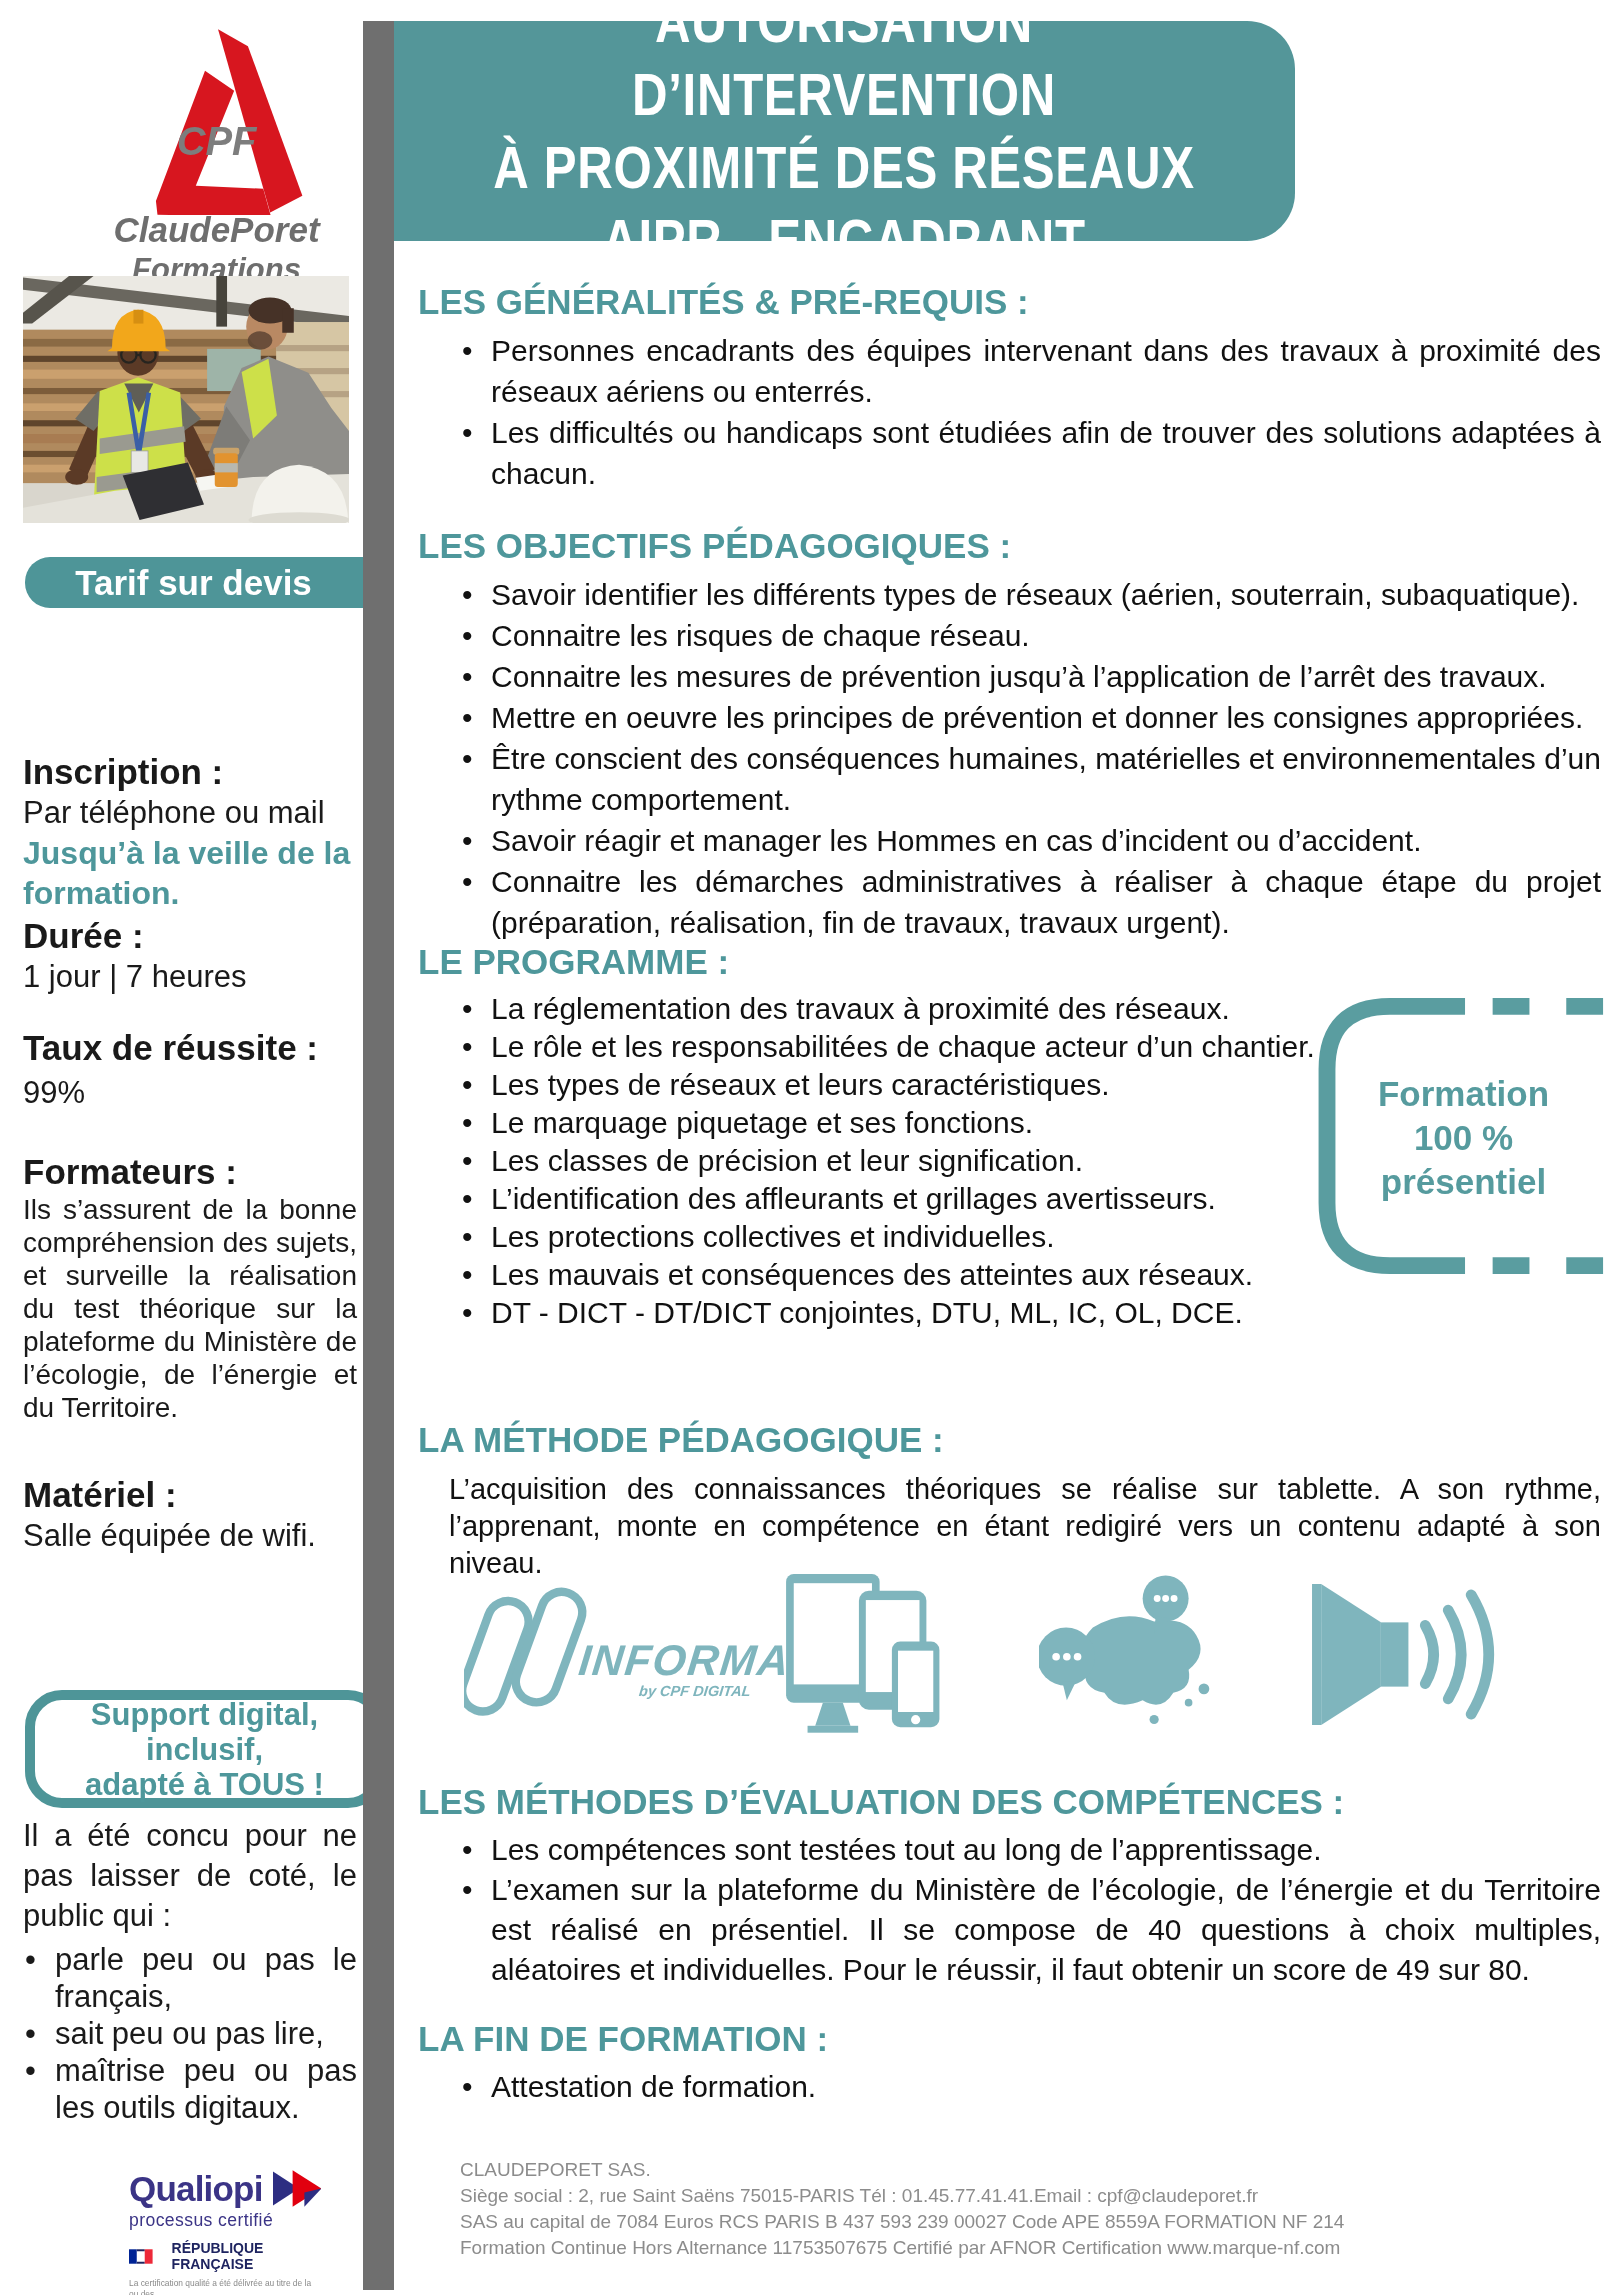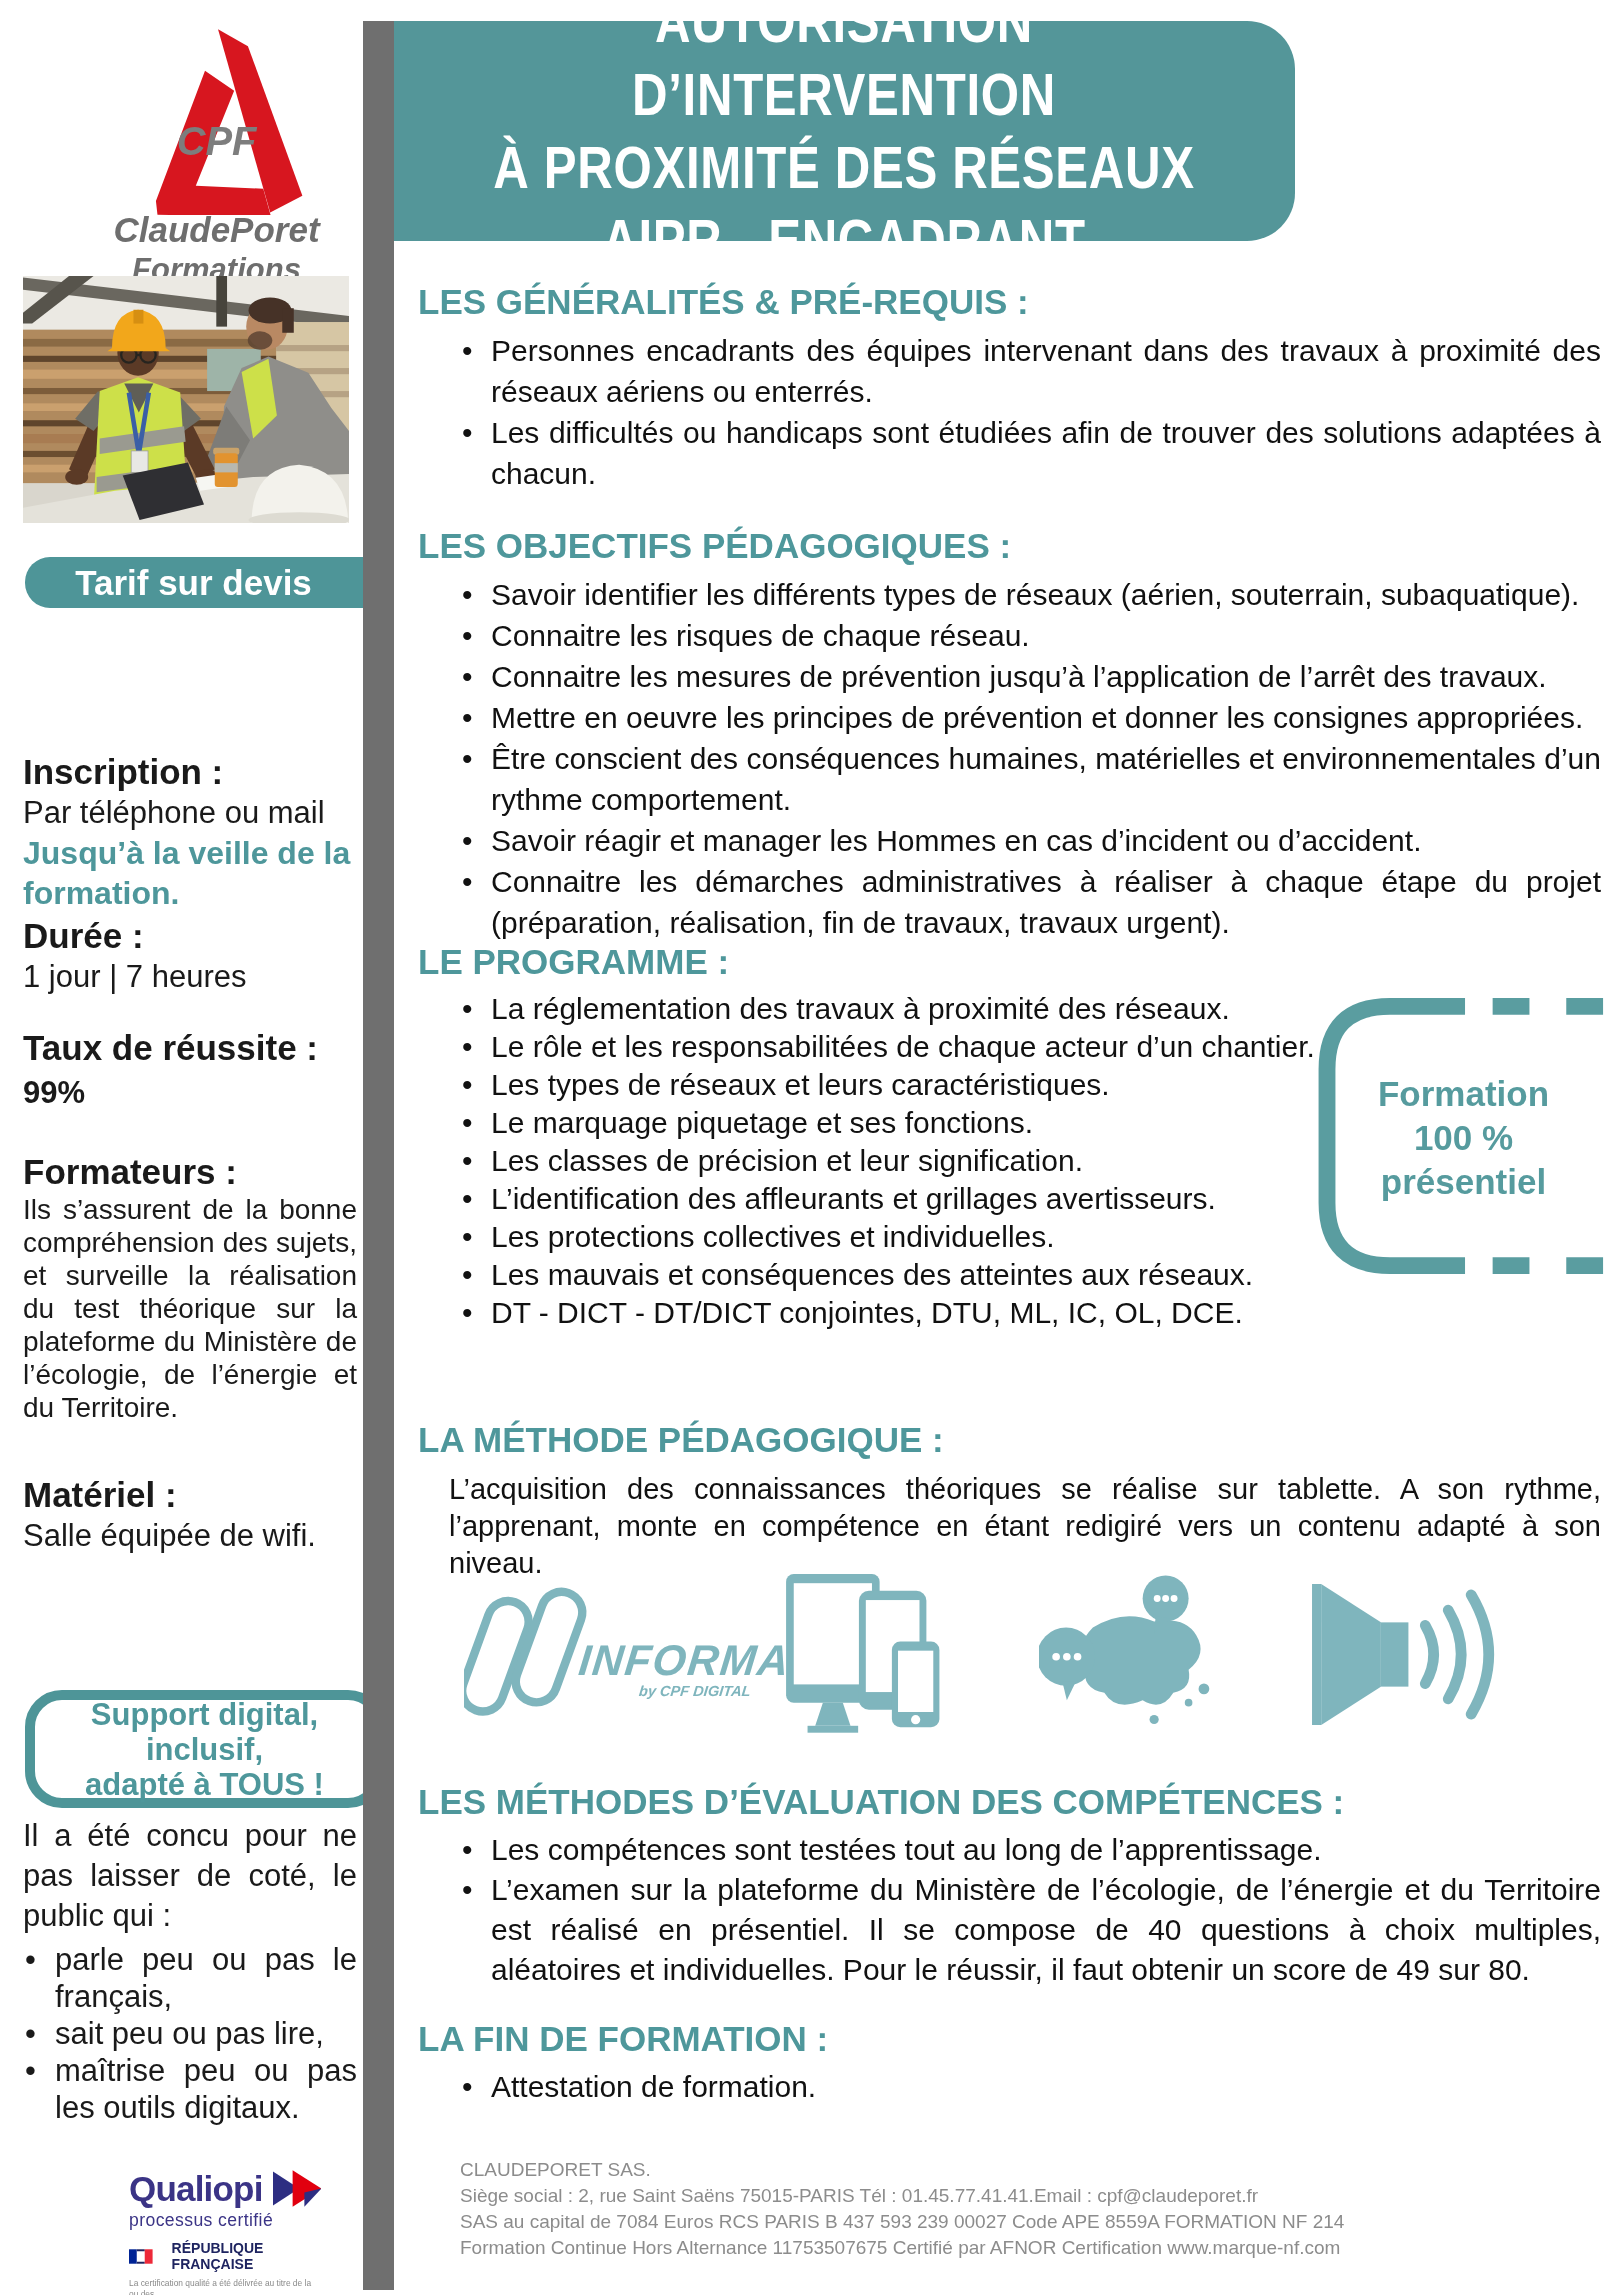--- a/index.html
+++ b/index.html
@@ -28,21 +28,21 @@
   .tarif{position:absolute;left:24.5px;top:557px;width:338px;height:51px;background:#4E9598;
          border-radius:25px 0 0 25px;display:flex;align-items:center;justify-content:center;}
   .tarif span{color:#fff;font-weight:bold;font-size:35px;}
 
   
   .sb{position:absolute;left:23px;width:334px;}
   .sb-h{font-size:35px;font-weight:bold;color:#1a1a1a;line-height:43px;}
   .sb-t{font-size:31px;color:#1a1a1a;line-height:40px;}
   .sb-teal{font-size:32px;font-weight:bold;color:#4E979B;line-height:40px;}
   .sb-para{font-size:28px;line-height:33px;text-align:justify;color:#1a1a1a;}
-  .inline-val{font-weight:bold;font-size:31px;}
+  .inline-val{font-weight:normal;font-size:31px;}
   .support-box{position:absolute;left:24.5px;top:1690px;width:360px;height:118px;box-sizing:border-box;
                border:10px solid #4E9598;border-radius:37px;background:#fff;
                display:flex;flex-direction:column;align-items:center;justify-content:center;z-index:4;}
   .support-box div{color:#4E979B;font-weight:bold;font-size:31px;line-height:35px;text-align:center;}
   .sb-list{list-style:none;margin:4.6px 0 0 0;padding:0 0 0 32px;}
   .sb-list li{position:relative;font-size:31px;line-height:37px;text-align:justify;color:#1a1a1a;}
   .sb-list li::before{content:"\2022";position:absolute;left:-30px;top:0;color:#1a1a1a;}
 
   
   .qualiopi{position:absolute;left:129px;top:2167px;width:192px;}

